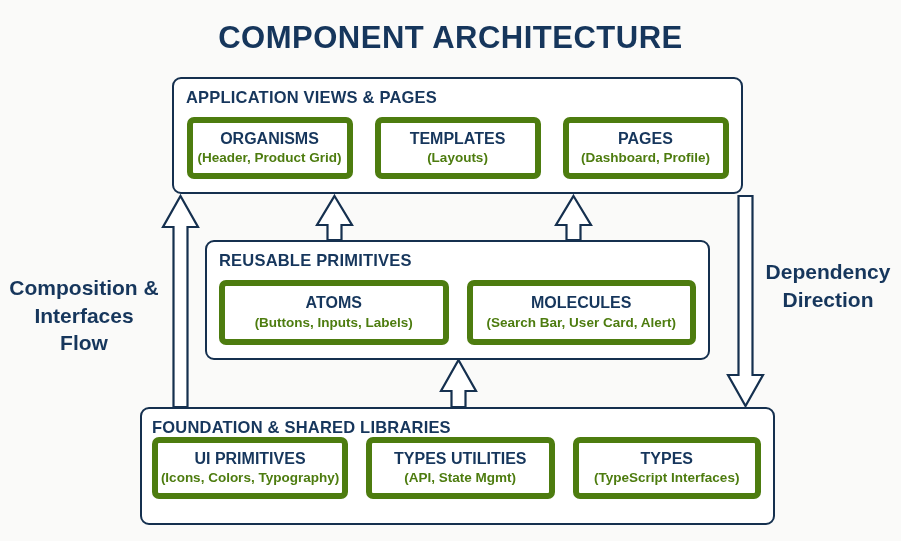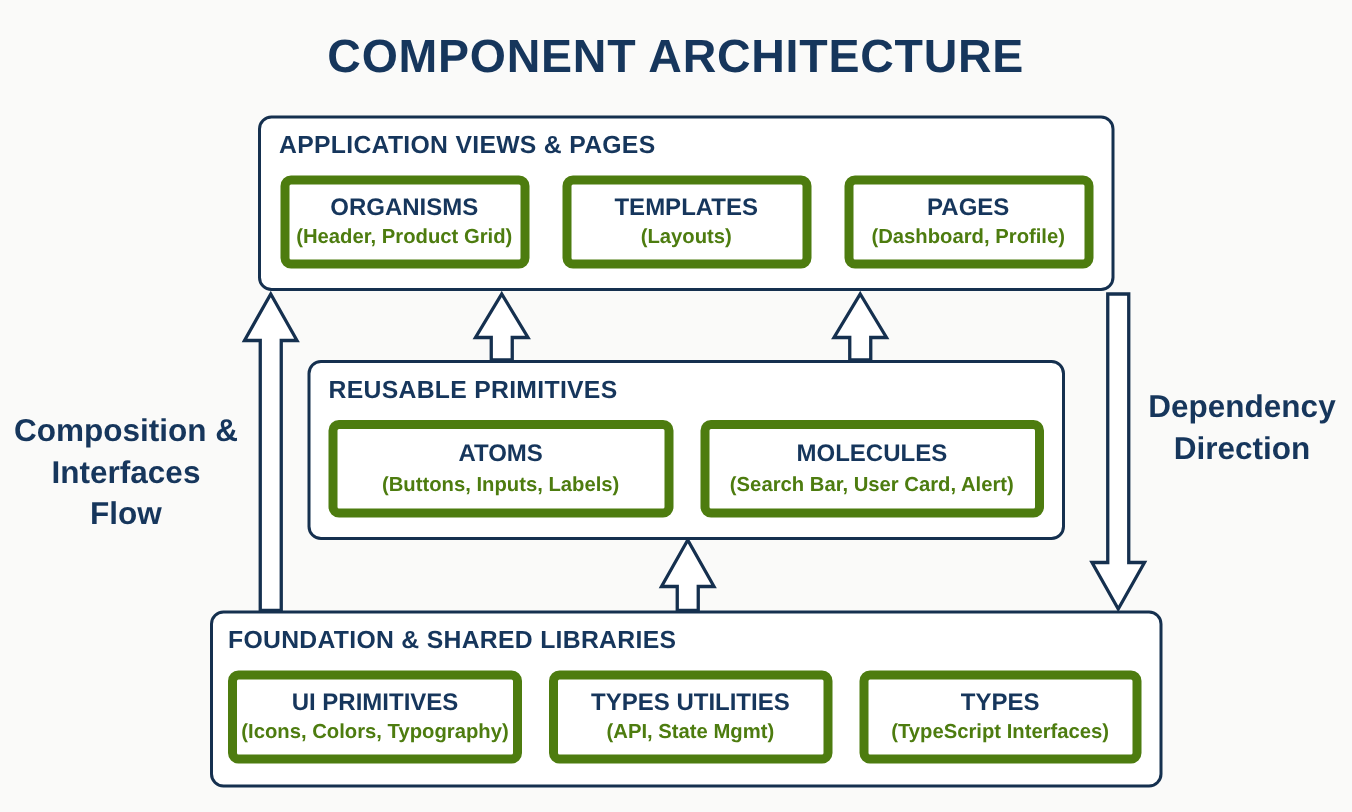--- a/index.html
+++ b/index.html
@@ -106,21 +106,21 @@
   #layer-middle .card { width: 231px; height: 65px; }
 
   
   #layer-bottom {
     left: 140px;
     top: 407px;
     width: 635px;
     height: 118px;
     padding: 9px 12px 0 10px;
   }
-  #layer-bottom .card-row { margin-top: 10px; gap: 18px; }
+  #layer-bottom .card-row { margin-top: 0; gap: 18px; }
   #layer-bottom .card { width: 196px; height: 62px; }
 
   
   .side-label {
     position: absolute;
     font-size: 21px;
     font-weight: bold;
     color: #16365c;
     line-height: 1.32;
     text-align: center;

